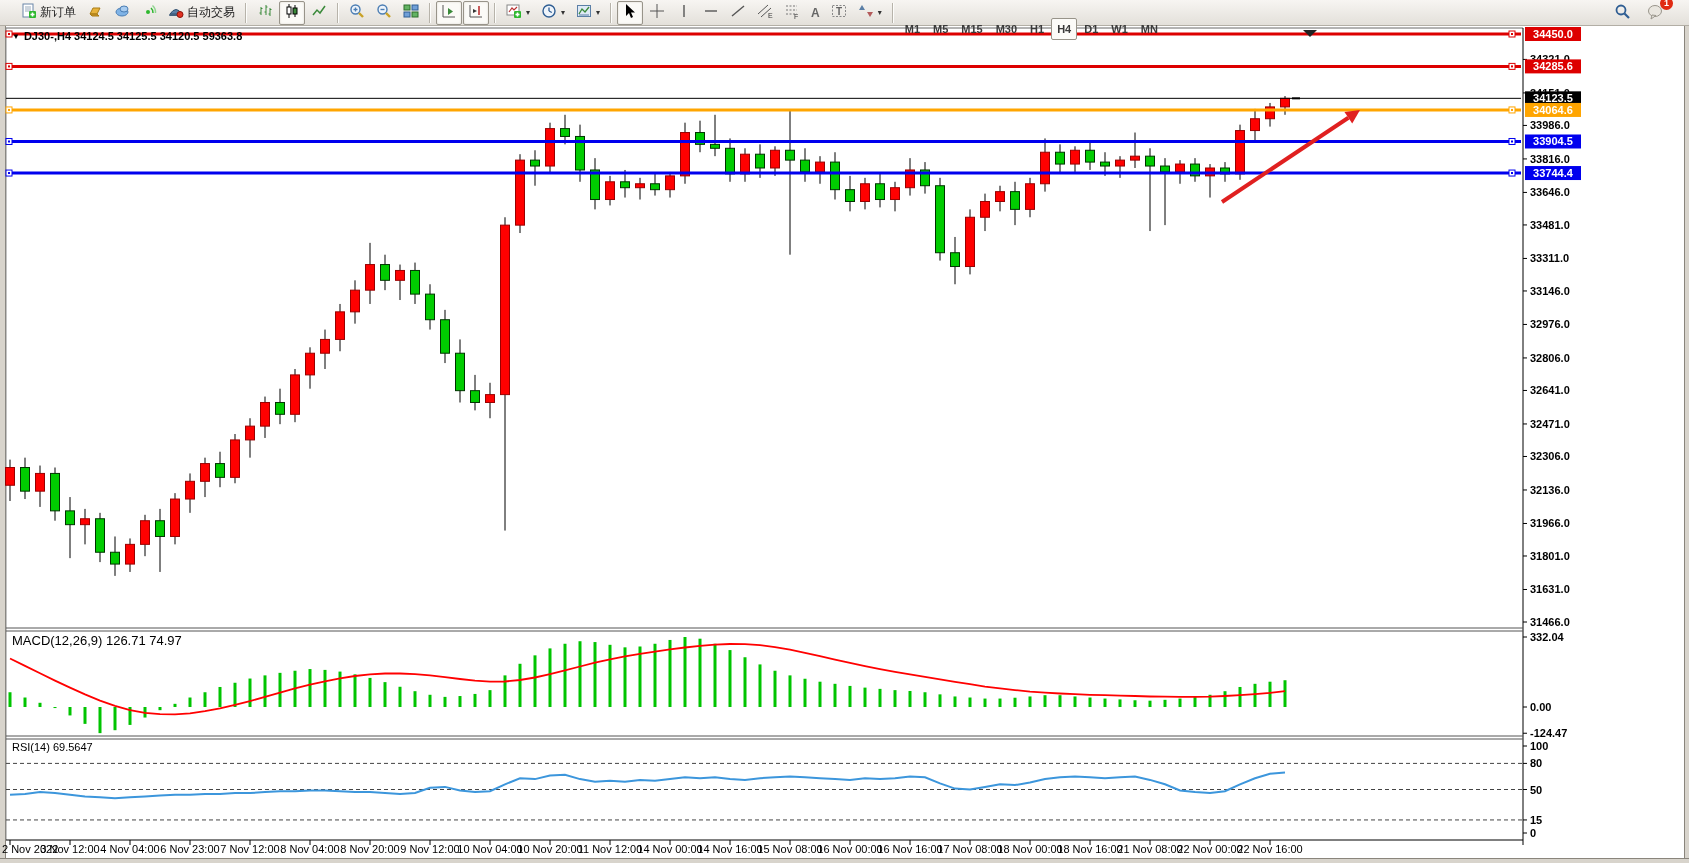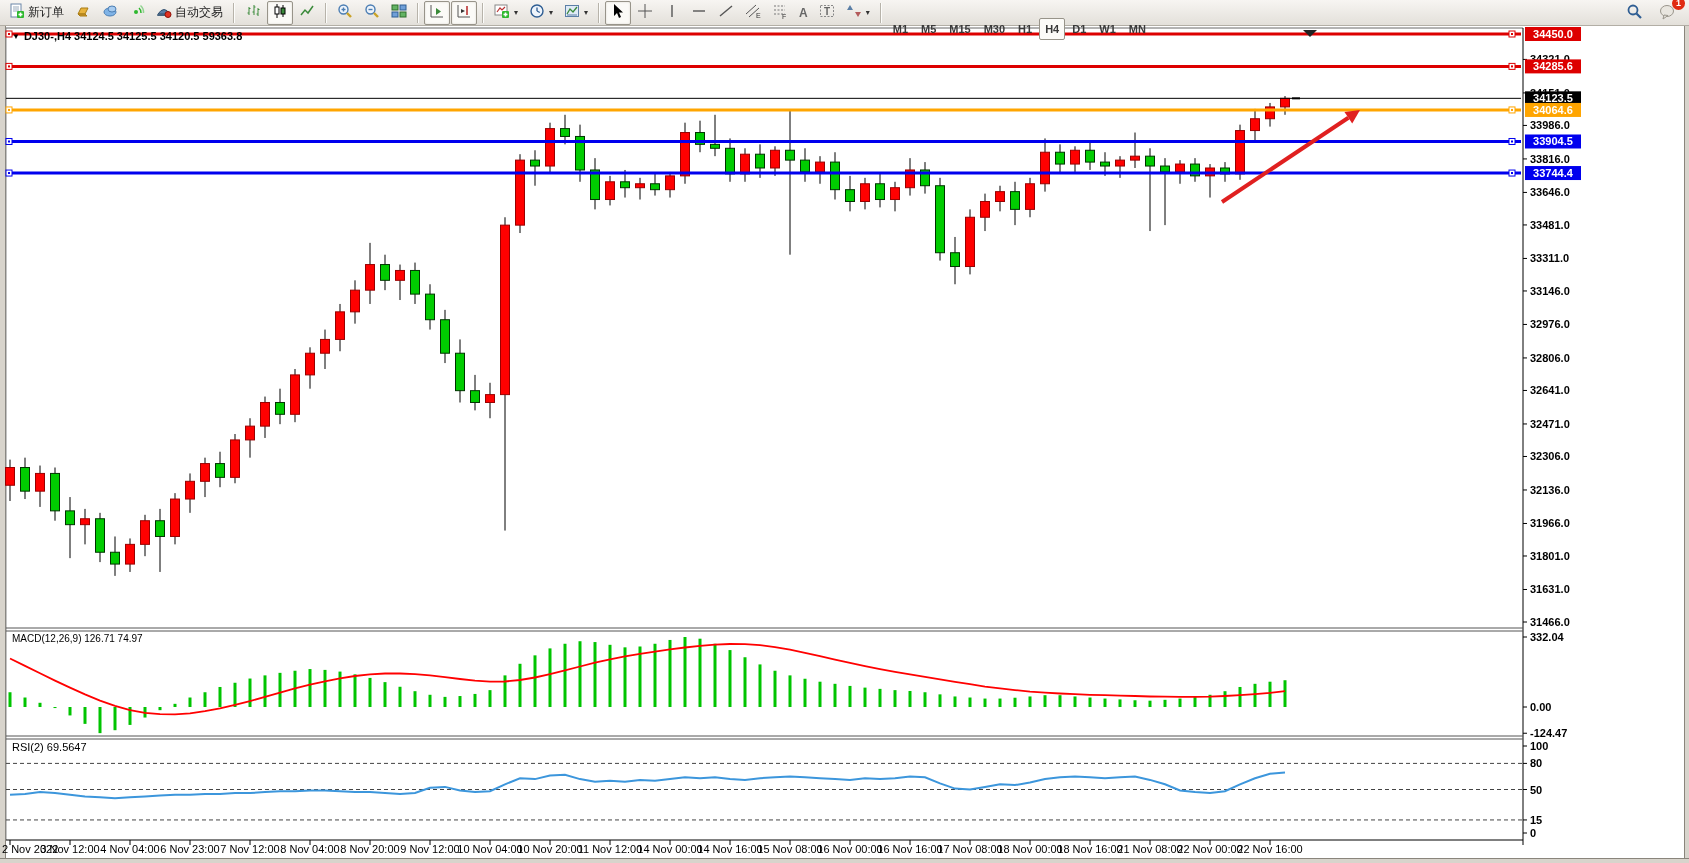--- a/index.html
+++ b/index.html
@@ -1,39 +1,39 @@
 <!DOCTYPE html>
 <html><head>
 <meta charset="utf-8">
 <style>
   html,body{margin:0;padding:0;background:#ece9e4;font-family:"Liberation Sans",sans-serif;}
   #app{position:relative;width:1689px;height:863px;background:#ffffff;overflow:hidden;}
   
   .toolbar{position:absolute;left:0;top:0;width:1689px;height:26px;
     background:linear-gradient(#f7f5f2,#e3e0da);border-bottom:1px solid #b2aea5;
-    display:flex;align-items:center;padding:0 4px;box-sizing:border-box;gap:1px;z-index:30;}
+    display:flex;align-items:center;padding:0 16px;box-sizing:border-box;gap:1px;z-index:30;}
   .tb-btn{height:22px;display:flex;align-items:center;gap:3px;padding:0 4px;
     border:1px solid transparent;border-radius:2px;font-size:12px;color:#222;cursor:default;white-space:nowrap;}
   .tb-btn.pressed{background:#fbfaf7;border-color:#98948a;box-shadow:inset 0 0 2px #d8d4cc;}
   .tb-sep{width:1px;height:20px;background:#b7b3aa;border-right:1px solid #fdfdfb;margin:0 4px;}
   .caret{font-size:8px;color:#333;margin-left:1px;}
   .tf-btn{height:20px;padding:0 5px;font-size:11px;font-weight:700;color:#3a3a3a;
     border:1px solid transparent;border-radius:2px;display:flex;align-items:center;margin-top:33px;}
   .tf-btn.pressed{background:#fcfbf8;border-color:#98948a;justify-content:flex-end;}
   .tb-right{margin-left:auto;display:flex;align-items:center;gap:6px;padding-right:4px;}
   .badge{position:absolute;right:-5px;top:-5px;background:#e02a12;color:#fff;border-radius:50%;
     width:13px;height:13px;font-size:9px;font-weight:700;display:flex;align-items:center;justify-content:center;}
   
   .edge-left{position:absolute;left:0;top:26px;width:5px;height:837px;background:#d8d4cc;border-right:1px solid #8a857c;z-index:5;}
   .edge-right{position:absolute;left:1684px;top:26px;width:5px;height:837px;background:#d8d4cc;border-left:1px solid #8a857c;z-index:5;}
   .edge-bottom{position:absolute;left:0;top:858px;width:1689px;height:5px;background:#d8d4cc;border-top:1px solid #8a857c;z-index:6;}
   
   .ovl{position:absolute;z-index:20;color:#000;}
   .chart-title{left:12px;top:30px;font-size:11px;font-weight:700;display:flex;gap:4px;align-items:center;}
-  .macd-label{left:12px;top:633px;font-size:10px;}
+  .macd-label{left:12px;top:633px;font-size:13px;}
   .rsi-label{left:12px;top:741px;font-size:11px;}
   svg#chart-canvas{position:absolute;left:0;top:0;z-index:10;}
   text{font-family:"Liberation Sans",sans-serif;}
 </style>
 </head>
 <body>
 
 <div id="app">
 
   <div class="toolbar">
@@ -787,14 +787,14 @@
         <line x1="1222" y1="202" x2="1348.35129587927" y2="117.7658027471532" stroke="#E02020" stroke-width="4"></line>
         <polygon points="1360,110 1352.2341972528468,123.5901548075181 1344.4683945056934,111.9414506867883" fill="#E02020"></polygon>
       </g>
     </svg>
 
   <div class="ovl chart-title">
     <span style="font-size:8px;">▼</span>
     <span>DJ30-,H4  34124.5 34125.5 34120.5 59363.8</span>
   </div>
   <div class="ovl macd-label">MACD(12,26,9) 126.71 74.97</div>
-  <div class="ovl rsi-label">RSI(2) 69.5647</div>
+  <div class="ovl rsi-label">RSI(14) 69.5647</div>
 </div>
 
 </body></html>

